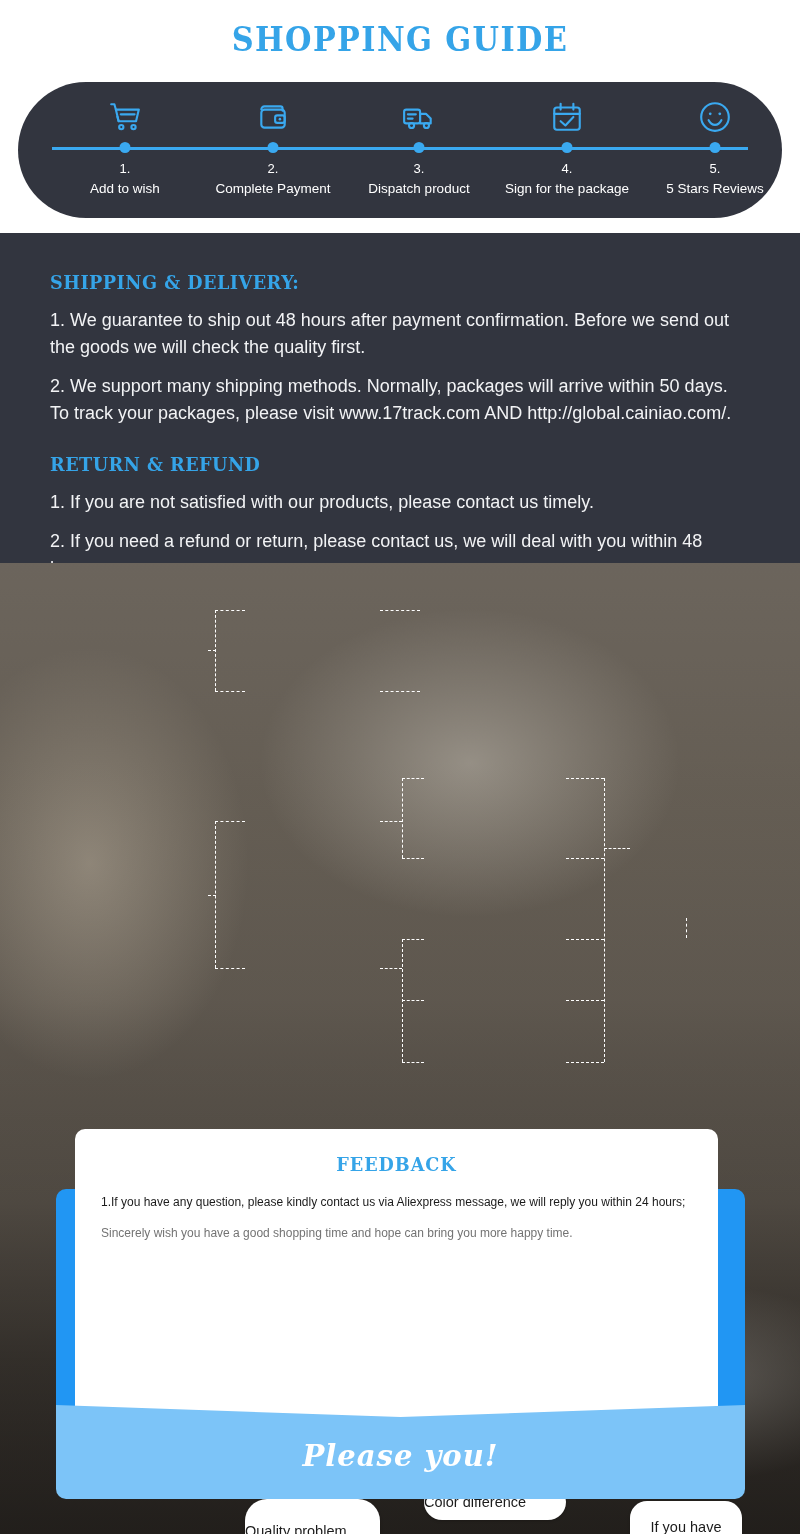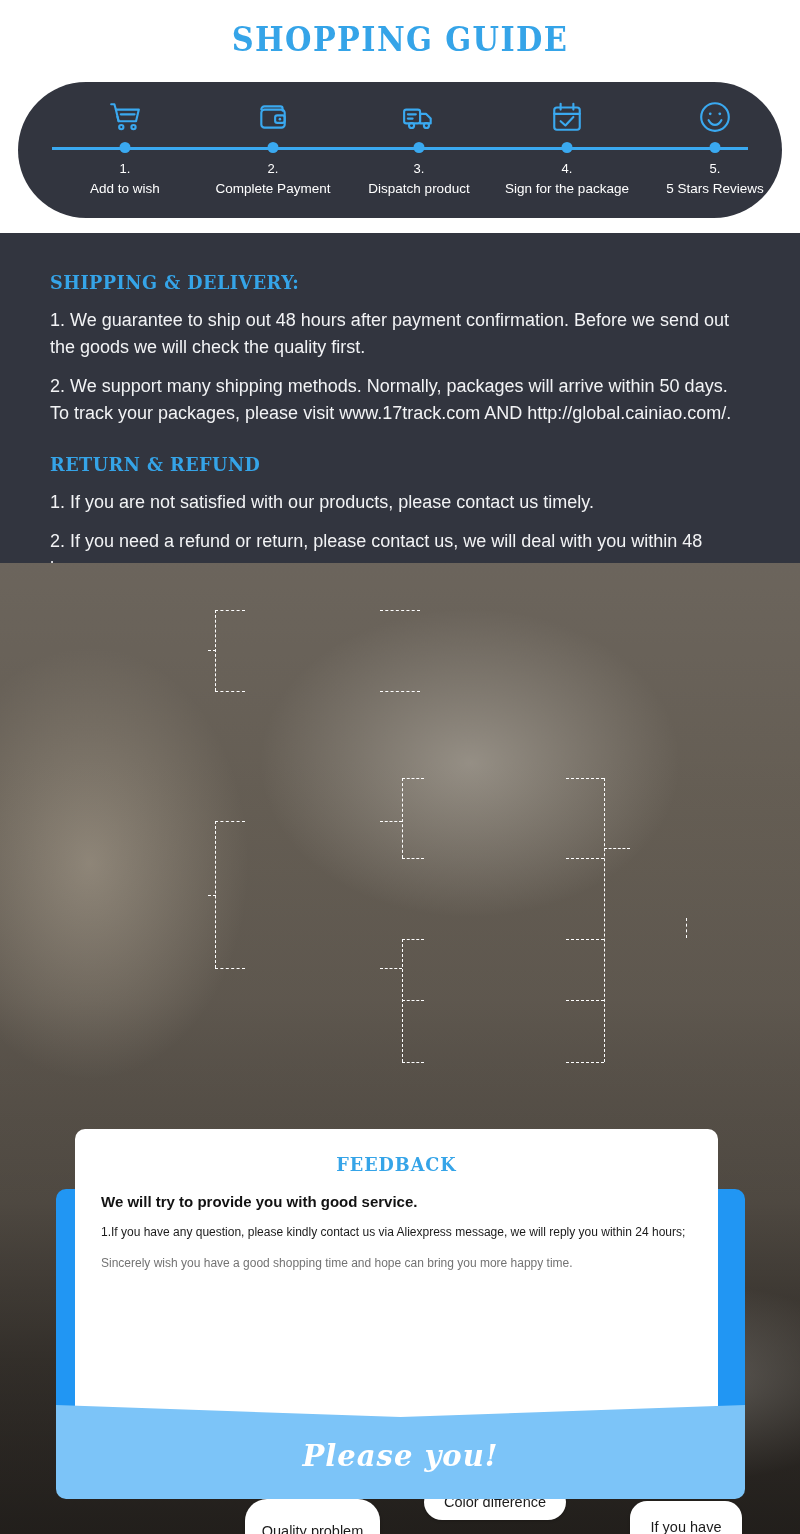--- a/index.html
+++ b/index.html
@@ -159,21 +159,20 @@
 
   
   .flow { position: absolute; inset: 0; }
 
   .node {
     position: absolute;
     background: #ffffff;
     border-radius: 22px;
     display: flex;
     align-items: center;
-    justify-content: center;
     text-align: center;
     color: #1b1b1b;
     font-size: 14.5px;
     line-height: 1.26;
     box-shadow: 0 1px 3px rgba(0,0,0,0.22);
     z-index: 3;
   }
   .node.tall { border-radius: 17px; }
 
   .pill {
@@ -448,21 +447,20 @@
       </div>
       <div class="pill" style="left:58px; top:877px; width:155px; height:38px;">
         <span>Received</span>
       </div>
     </div>
 
     <div class="fb-blue" style="top:626px;"></div>
 
     <div class="fb-card" style="top:566px;">
       <div class="fb-title">FEEDBACK</div>
-      <div class="fb-lead">We will try to provide you with good service.</div>
       <div class="fb-p">1.If you have any question, please kindly contact us via Aliexpress message, we will reply you within 24 hours;</div>
       <div class="fb-p accent">Sincerely wish you have a good shopping time and hope can bring you more happy time.</div>
     </div>
 
     <div class="thanks" style="top:842px;">
       <div class="thanks-inner">Please you!</div>
     </div>
   </div>
 
 </div>

